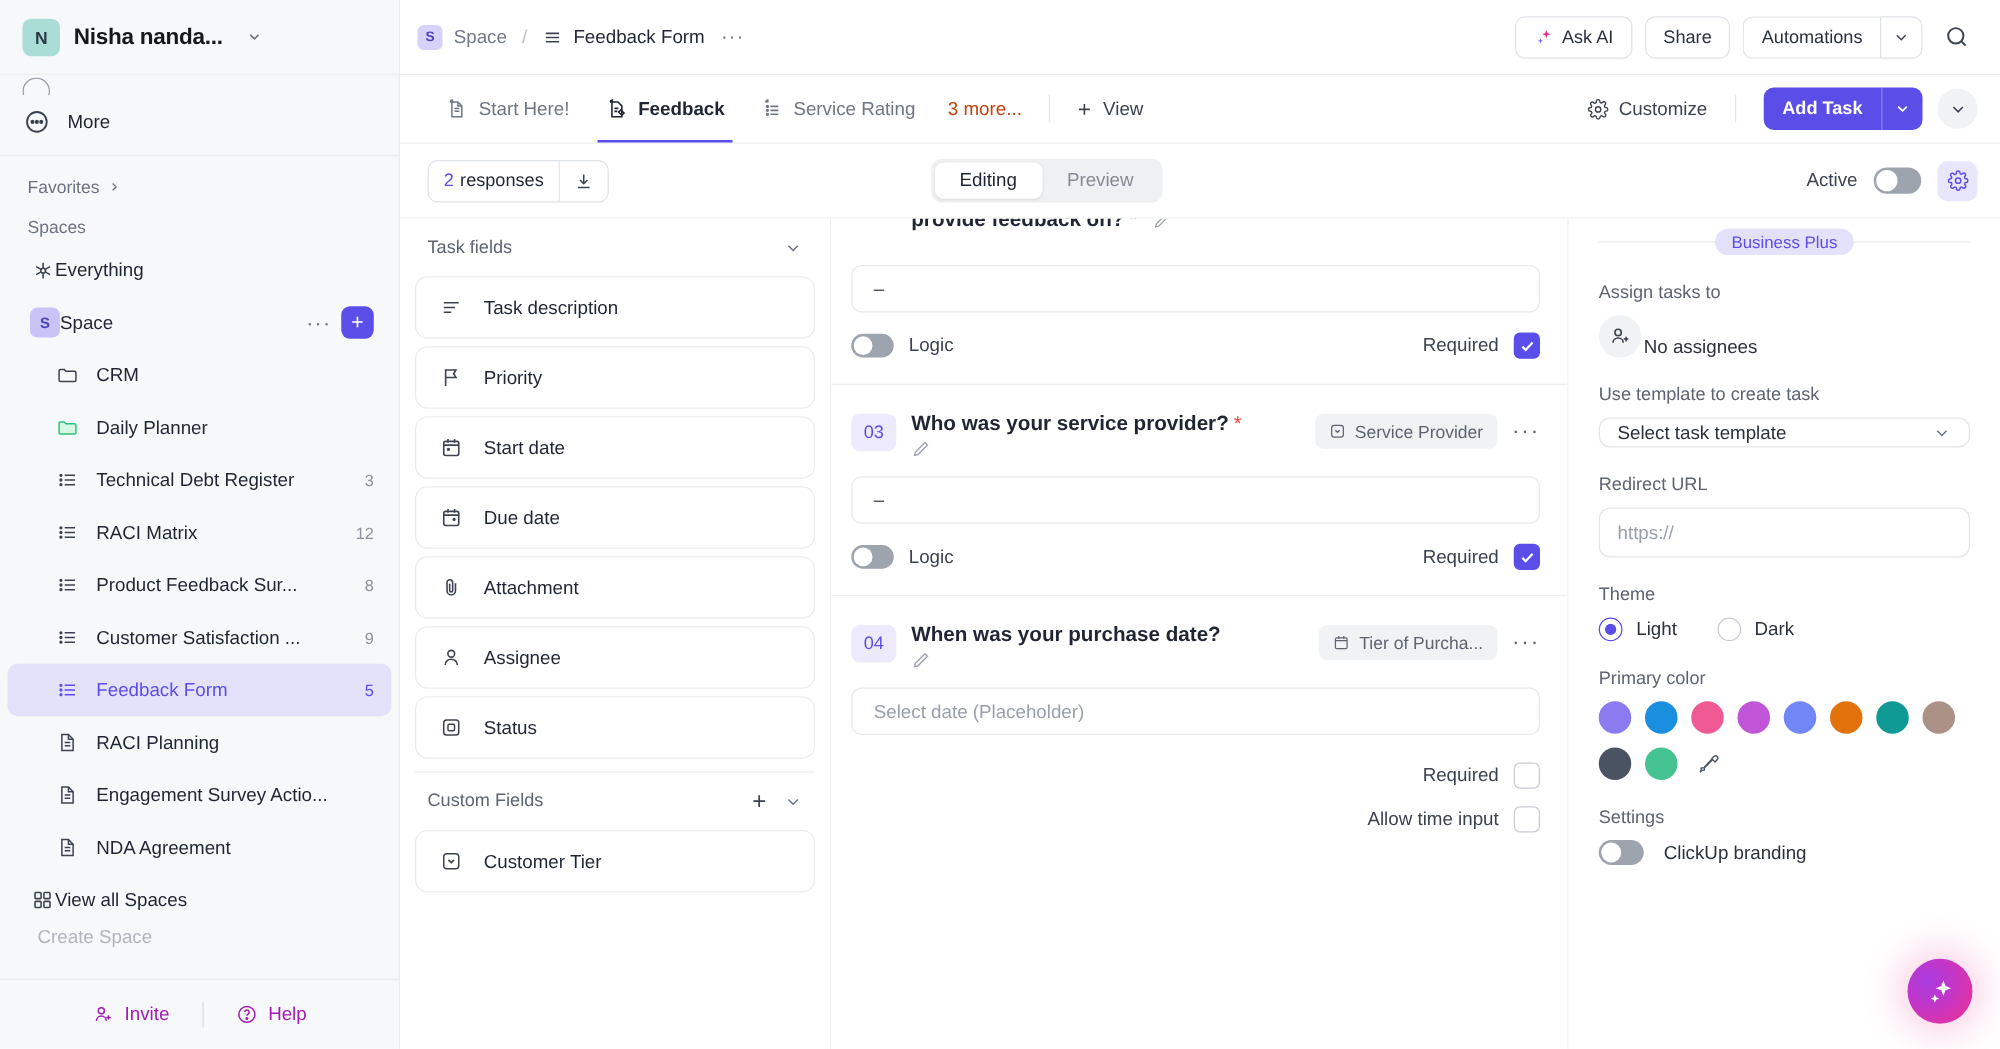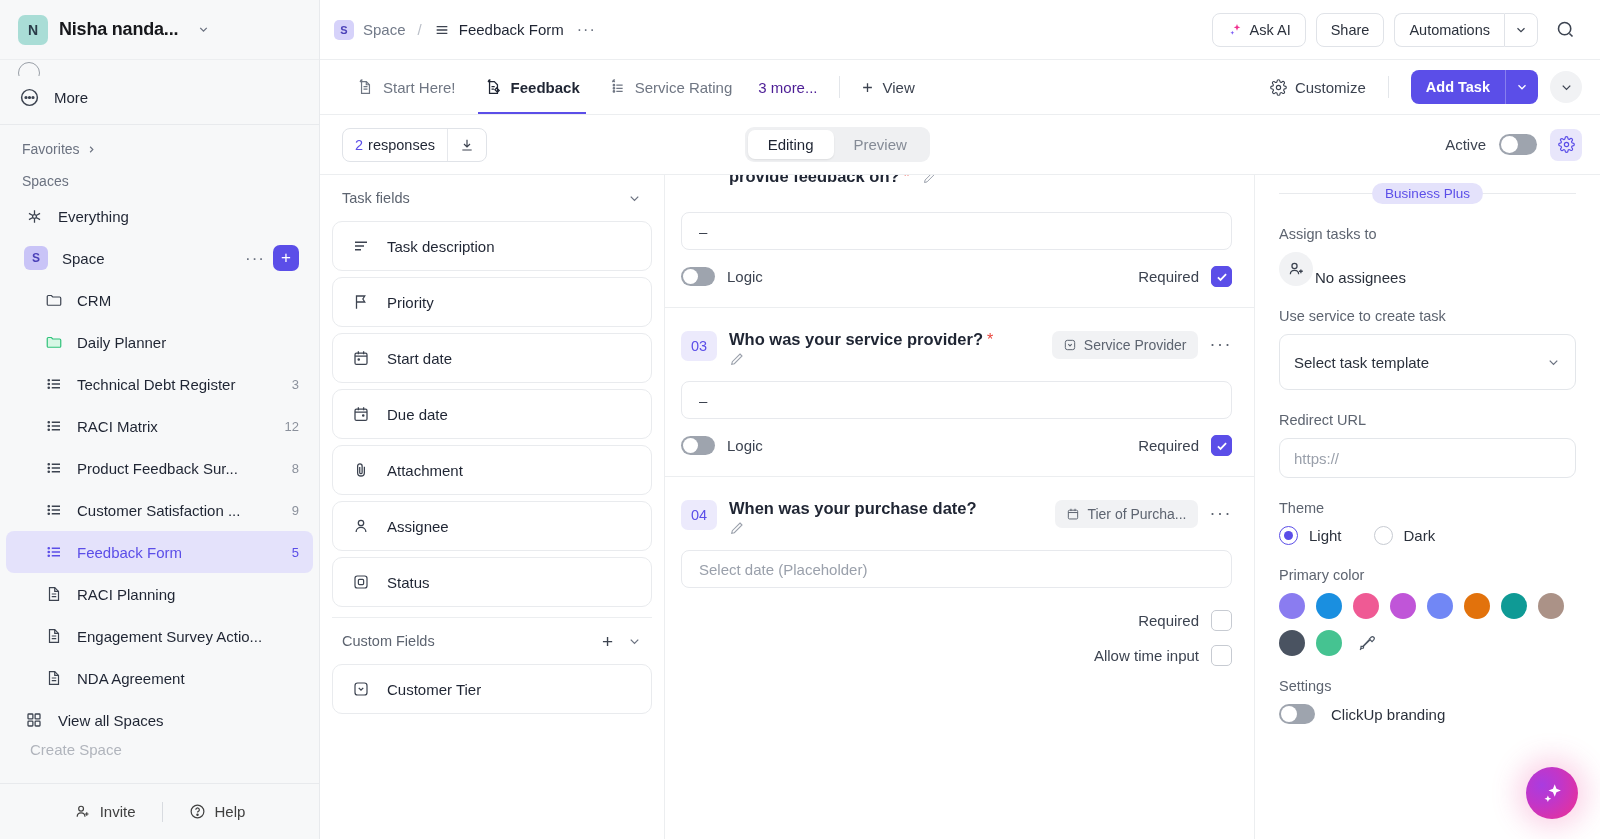--- a/index.html
+++ b/index.html
@@ -47,21 +47,21 @@
   }
   .nav-row .ic { width: 22px; height: 22px; display: flex; align-items: center; justify-content: center; flex: 0 0 22px; color: #3c4350;}
   .divider-line { height: 1px; background: #e8eaed; margin: 6px 0; }
 
   .section-label {
     font-size: 14px; color: #6b7280; padding: 10px 18px 6px 22px;
     display: flex; align-items: center; gap: 6px;
   }
   .sp-row {
     display: flex; align-items: center; height: 42px;
-    padding: 0 14px 0 18px; cursor: pointer; font-size: 15px; gap: 14px;
+    padding: 0 14px 0 18px; cursor: pointer; font-size: 15px; 
     border-radius: 8px; margin: 0 6px;
   }
   .sp-row.indent { padding-left: 38px; gap: 13px; }
   .sp-row.active { background: #e4e2fb; color: #5b4ee8; }
   .sp-row.active .lbl { color: #5b4ee8; font-weight: 500;}
   .sp-row .lbl { flex: 1; white-space: nowrap; overflow: hidden; text-overflow: ellipsis; }
   .sp-row .cnt { font-size: 13px; color: #8b919c; margin-left: auto; padding-left: 8px;}
   .sp-row.active .cnt { color: #5b4ee8; }
   .sp-badge {
     width: 24px; height: 24px; border-radius: 6px; background: #c9c4f7;
@@ -74,21 +74,21 @@
     width: 26px; height: 26px; border-radius: 7px; background: #5b4ee8; color: #fff;
     display: flex; align-items: center; justify-content: center; font-size: 17px; font-weight: 400;
   }
   .sb-icon { color: #3c4350; display: flex; align-items: center; justify-content: center; width: 20px; flex: 0 0 20px;}
   .cut-bottom { height: 18px; overflow: hidden; padding-left: 30px; opacity: .5; font-size: 15px; color: #6b7280; }
 
   .side-footer {
     height: 56px; border-top: 1px solid #e8eaed; display: flex; align-items: center;
     justify-content: center; gap: 0; background: #f7f8f9;
   }
-  .sf-btn { display: flex; align-items: center; gap: 9px; font-size: 15px; color: #404040; padding: 0 26px; cursor: pointer;}
+  .sf-btn { display: flex; align-items: center; gap: 9px; font-size: 15px; color: #a21caf; padding: 0 26px; cursor: pointer;}
   .sf-sep { width: 1px; height: 20px; background: #d8dbe0; }
 
   
   .main { flex: 1; display: flex; flex-direction: column; height: 839px; min-width: 0; }
 
   .topbar {
     height: 60px; display: flex; align-items: center; padding: 0 18px 0 14px;
     border-bottom: 1px solid #eceef0; gap: 10px; background: #fff;
   }
   .crumb { display: flex; align-items: center; gap: 9px; font-size: 15px; }
@@ -117,21 +117,21 @@
   }
   .tab {
     display: flex; align-items: center; gap: 8px; height: 54px; padding: 0 14px;
     font-size: 15px; color: #6f7683; cursor: pointer; position: relative;
   }
   .tab.active { color: #1f2533; font-weight: 600; }
   .tab.active::after {
     content:''; position: absolute; left: 8px; right: 8px; bottom: 0; height: 2.5px; background: #5b4ee8;
   }
   .tab .pin { position: relative; display: flex; }
-  .tab-more { font-size: 15px; color: #4c1d95; padding: 0 12px; cursor: pointer; }
+  .tab-more { font-size: 15px; color: #c2410c; padding: 0 12px; cursor: pointer; }
   .tab-sep { width: 1px; height: 22px; background: #e3e6ea; margin: 0 10px; }
   .tab-add { display: flex; align-items: center; gap: 7px; font-size: 15px; color: #3c4350; padding: 0 10px; cursor: pointer;}
   .tabbar-right { margin-left: auto; display: flex; align-items: center; gap: 12px;}
   .customize { display: flex; align-items: center; gap: 8px; font-size: 15px; color: #3c4350; cursor: pointer;}
   .addtask {
     display: flex; align-items: stretch; border-radius: 8px; overflow: hidden;
     background: #5b4ee8; color: #fff; height: 34px; cursor: pointer;
   }
   .addtask .lbl { display: flex; align-items: center; padding: 0 15px; font-size: 14.5px; font-weight: 600;}
   .addtask .car { display: flex; align-items: center; padding: 0 9px; border-left: 1px solid rgba(255,255,255,.28);}
@@ -242,21 +242,21 @@
     border-radius: 11px; padding: 3px 13px; white-space: nowrap;
   }
   .st-label { font-size: 14.5px; color: #5d6470; margin: 22px 0 10px 0; }
   .assignee-row { display: flex; align-items: flex-end; gap: 2px; }
   .assignee-av {
     width: 34px; height: 34px; border-radius: 50%; background: #f1f2f4; color: #3c4350;
     display: flex; align-items: center; justify-content: center; flex: 0 0 34px;
   }
   .assignee-txt { font-size: 15px; color: #2b313c; }
   .select-box {
-    height: 56px; border: 1px solid #e3e6ea; border-radius: 9px; display: flex; align-items: center;
+    height: 24px; border: 1px solid #e3e6ea; border-radius: 9px; display: flex; align-items: center;
     padding: 0 14px; font-size: 15px; color: #2b313c; cursor: pointer;
   }
   .select-box .cv { margin-left: auto; color: #6b7280; font-size: 12px; }
   .url-input {
     height: 40px; border: 1px solid #e3e6ea; border-radius: 9px; display: flex; align-items: center;
     padding: 0 14px; font-size: 15px; color: #9aa0ab;
   }
   .radio-row { display: flex; align-items: center; gap: 14px; }
   .radio { display: flex; align-items: center; gap: 11px; cursor: pointer; }
   .radio .dot {
@@ -869,21 +869,21 @@
           <div class="assignee-av">
             <svg width="18" height="18" viewBox="0 0 24 24" fill="none" stroke="currentColor" stroke-width="1.7">
                   <circle cx="10" cy="8" r="3.4"></circle>
                   <path d="M4.5 19c0-3.1 2.5-5.2 5.5-5.2s5.5 2.1 5.5 5.2"></path>
                   <path d="M18.5 12.5v5M16 15h5"></path>
                 </svg>
           </div>
           <div class="assignee-txt">No assignees</div>
         </div>
 
-        <div class="st-label">Use service to create task</div>
+        <div class="st-label">Use template to create task</div>
         <div class="select-box">
           <span>Select task template</span>
           <span class="cv">
             <svg width="15" height="15" viewBox="0 0 24 24" fill="none" stroke="currentColor" stroke-width="2">
                   <path d="M6 9l6 6 6-6"></path>
                 </svg>
           </span>
         </div>
 
         <div class="st-label">Redirect URL</div>

